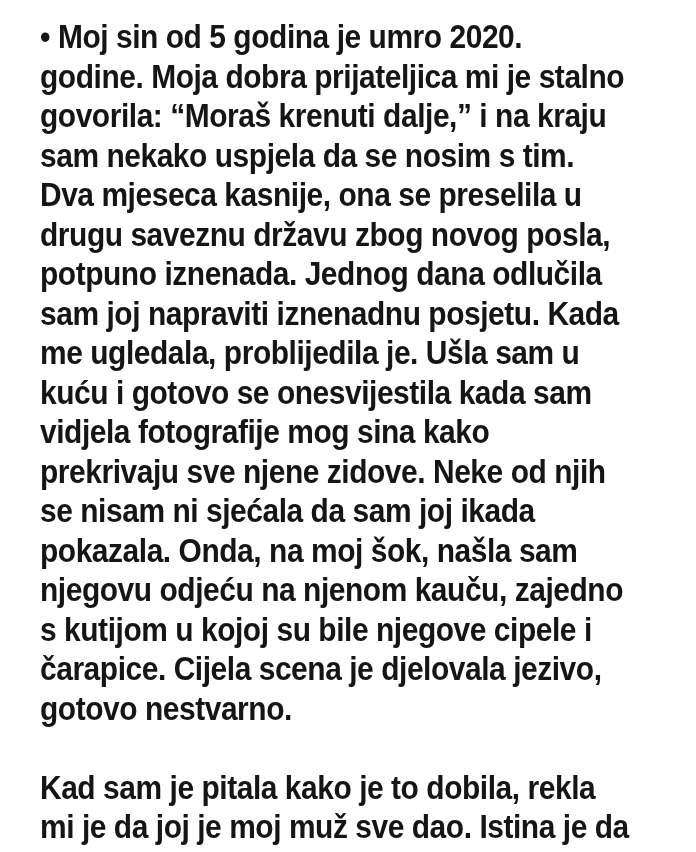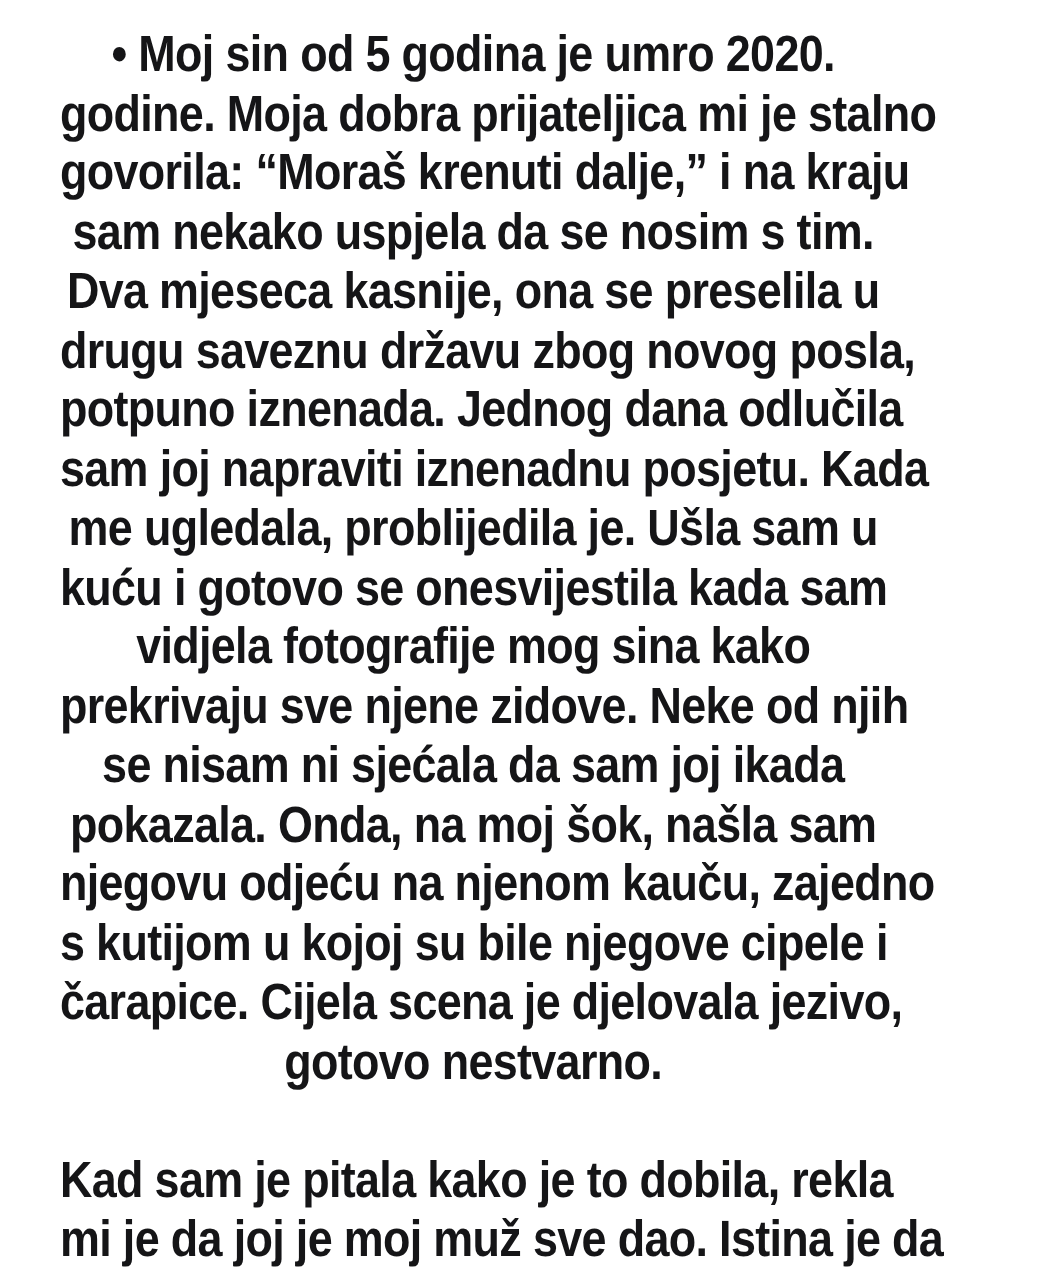--- a/index.html
+++ b/index.html
@@ -16,21 +16,20 @@
   .story {
     padding: 17px 30px 0 40px;
     color: #151517;
     font-size: 34px;
     font-weight: 700;
     line-height: 39.5px;
     letter-spacing: -0.5px;
   }
   .paragraph {
     margin: 0;
-    text-align: center;
   }
   .paragraph + .paragraph {
     margin-top: 39.5px; 
   }
   .line {
     white-space: nowrap;
     transform: scaleX(0.88);
     transform-origin: 0 50%;
     height: 39.5px;
   }

